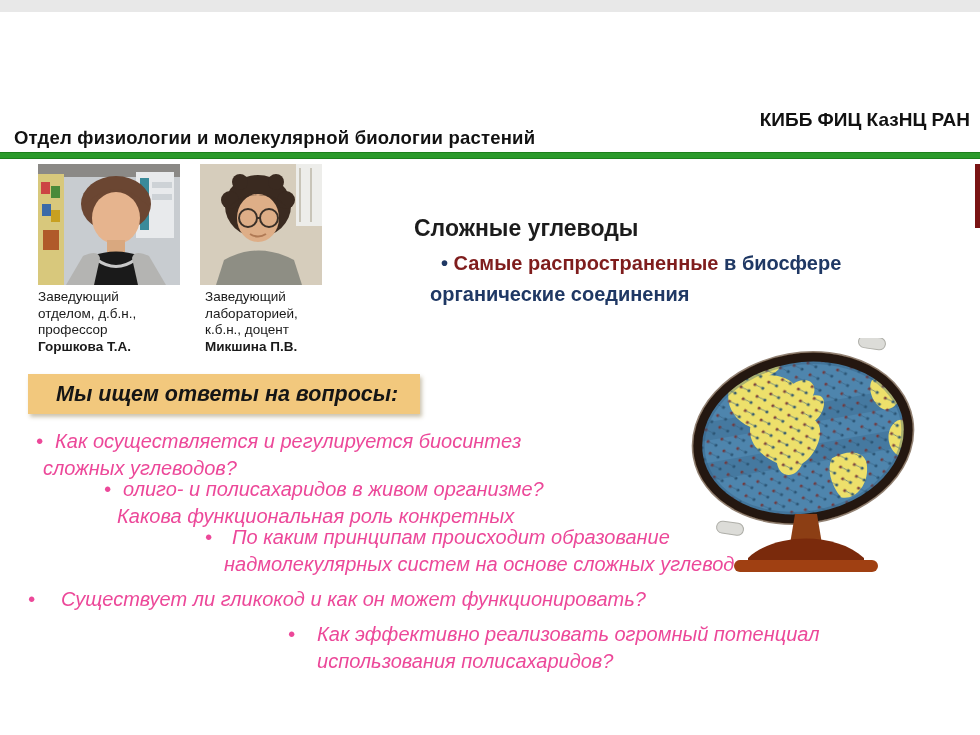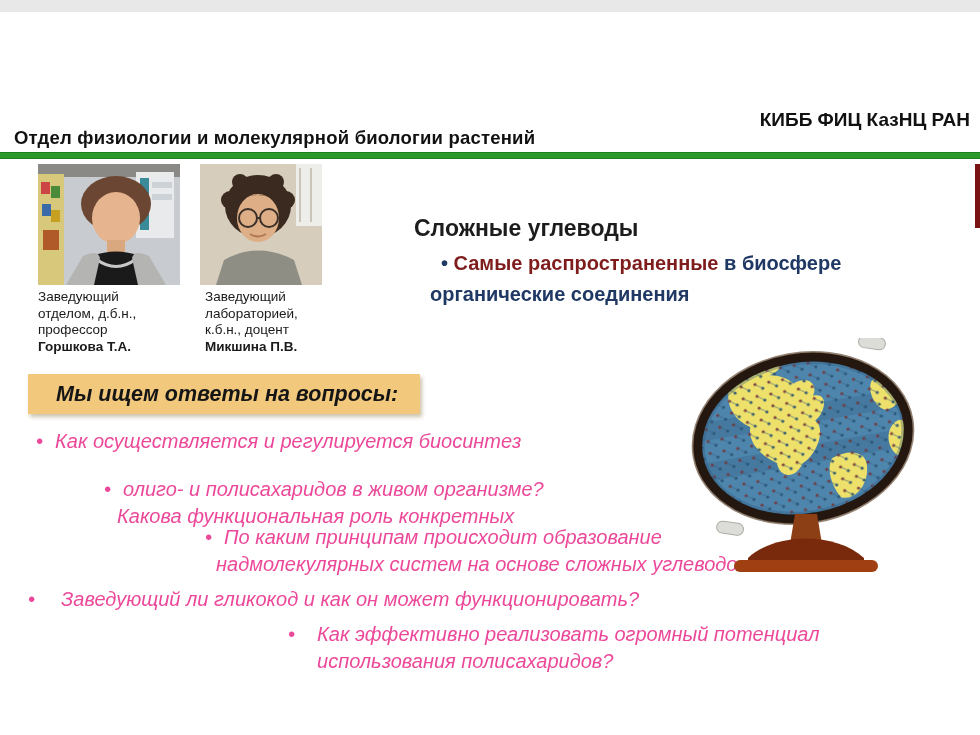--- a/index.html
+++ b/index.html
@@ -50,21 +50,21 @@
 
   
   .question{position:absolute;display:flex;font-style:italic;font-size:20px;line-height:27px;color:#ec4899;white-space:nowrap;}
   .question .qb{margin-right:12px;}
   .question .qb::before{content:"•";}
   .question .qt{display:flex;flex-direction:column;}
   .q1{left:36px;top:416px;}
   .q1 .qline:nth-child(2){margin-left:-12px;}
   .q2{left:104px;top:464px;}
   .q2 .qline:nth-child(2){margin-left:-6px;}
-  .q3{left:205px;top:512px;}
+  .q3{left:205px;top:512px;gap:8px;}
   .q3 .qline:nth-child(2){margin-left:-8px;}
   .q4{left:28px;top:574px;}
   .q4 .qb{margin-right:26px;}
   .q5{left:288px;top:609px;}
   .q5 .qb{margin-right:22px;}
 
   
   .globe{position:absolute;left:678px;top:326px;}
 </style>
 </head>
@@ -141,20 +141,21 @@
     <div class="l2 navy">органические соединения</div>
   </div>
 
 
   <div class="q-box">Мы ищем ответы на вопросы:</div>
 
   <div class="question q1">
     <span class="qb"></span>
     <span class="qt">
       <span class="qline">Как осуществляется и регулируется биосинтез</span>
+      <span class="qline">сложных углеводов?</span>
     </span>
   </div>
 
   <div class="question q2">
     <span class="qb"></span>
     <span class="qt">
       <span class="qline">олиго- и полисахаридов в живом организме?</span>
       <span class="qline">Какова функциональная роль конкретных</span>
     </span>
   </div>
@@ -163,21 +164,21 @@
     <span class="qb"></span>
     <span class="qt">
       <span class="qline">По каким принципам происходит образование</span>
       <span class="qline">надмолекулярных систем на основе сложных углеводов?</span>
     </span>
   </div>
 
   <div class="question q4">
     <span class="qb"></span>
     <span class="qt">
-      <span class="qline">Заведующий ли гликокод и как он может функционировать?</span>
+      <span class="qline">Существует ли гликокод и как он может функционировать?</span>
     </span>
   </div>
 
   <div class="question q5">
     <span class="qb"></span>
     <span class="qt">
       <span class="qline">Как эффективно реализовать огромный потенциал</span>
       <span class="qline">использования полисахаридов?</span>
     </span>
   </div>

